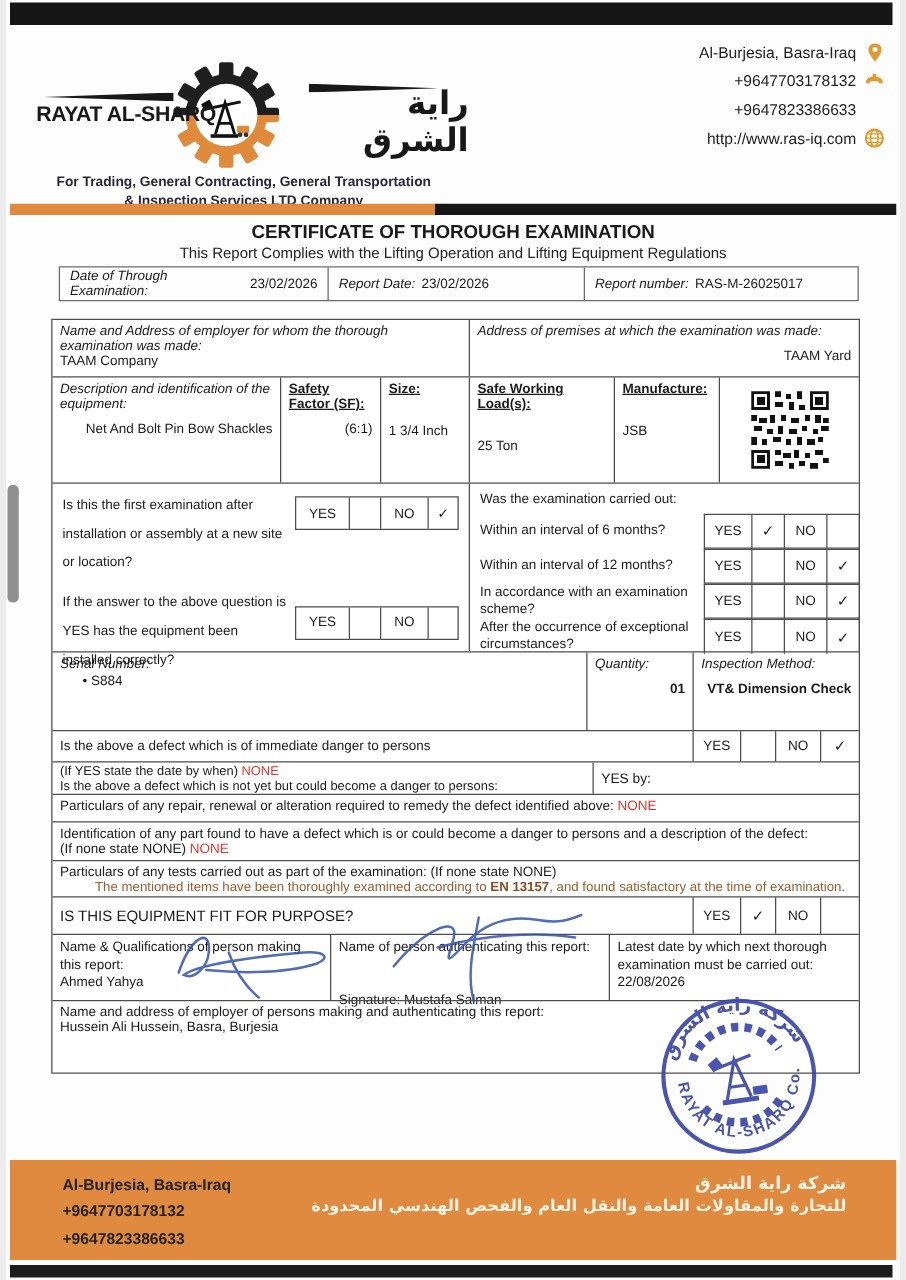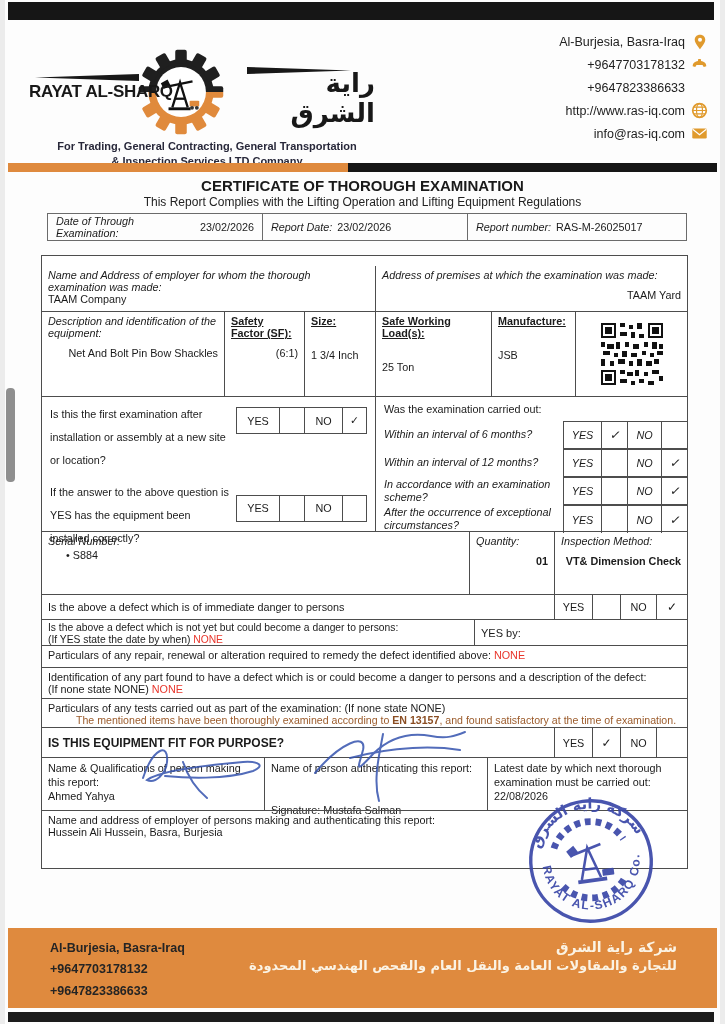--- a/index.html
+++ b/index.html
@@ -10,21 +10,21 @@
   .bottombar { position:absolute; left:3px; top:1012px; width:706px; height:10px; background:#1c1c1c; }
 
   
   .logo-block { position:absolute; left:10px; top:22px; width:360px; height:135px; }
   .gear-svg { position:absolute; left:118px; top:22px; }
   .wing { position:absolute; background:#181818; height:7px; }
   .wing-left { left:20px; top:52px; width:104px; clip-path:polygon(0 50%, 100% 0, 100% 100%); }
   .wing-right{ left:232px; top:45px; width:104px; clip-path:polygon(0 0, 100% 50%, 0 100%); }
   .name-en { position:absolute; left:14px; top:60px; font-size:17px; font-weight:bold; color:#181818; letter-spacing:-0.3px; }
   .name-ar { position:absolute; left:232px; top:46px; font-size:26px; font-weight:bold; color:#181818; font-family:"DejaVu Sans", sans-serif; direction:rtl; }
-  .tagline { position:absolute; left:12px; width:360px; text-align:center; font-weight:bold; color:#28283a; font-size:11px; }
+  .tagline { position:absolute; left:0; width:360px; text-align:center; font-weight:bold; color:#28283a; font-size:11px; }
   .tagline1 { top:118px; }
   .tagline2 { top:133px; }
 
   .contact { position:absolute; right:12px; top:30px; width:270px; }
   .contact-row { display:flex; justify-content:flex-end; align-items:center; gap:6px; height:23px; font-size:12.5px; color:#222; }
   .contact-row .ico { width:17px; height:17px; display:inline-flex; align-items:center; justify-content:center; }
   .ico-spacer { width:17px; height:17px; }
 
   .divider { position:absolute; left:3px; top:163px; width:709px; height:9px; display:flex; }
   .divider-orange { width:340px; background:#DF8A3E; }
@@ -43,39 +43,39 @@
   .main-table { position:absolute; left:36px; top:255px; width:647px; border:1px solid #4d4d4d; font-size:10.8px; color:#1b1b1b; background:#fff; }
   .trow { display:flex; border-top:1px solid #4d4d4d; position:relative; }
   .trow:first-child { border-top:none; }
   .tcell { border-left:1px solid #4d4d4d; padding:3px 6px; }
   .tcell:first-child { border-left:none; }
   .lbl { color:#1b1b1b;font-style:italic; }
   .bold-u { font-weight:bold; text-decoration:underline; }
   .red { color:#e8352b; }
   .val-gap { margin-top:8px;text-align:right; }
 
-  .r-employer { height:45px;margin-top:10px; }
+  .r-employer { height:45px; }
   .r-employer .c-emp { width:333px; }
   .r-employer .c-prem { flex:1; }
   .r-equip { height:85px; }
   .c-desc { width:182px; } .c-sf { width:80px; } .c-size { width:71px; }
   .c-swl { width:116px; } .c-manu { width:84px; } .c-qr { flex:1; display:flex; align-items:center; justify-content:center; }
 
   .r-quest { height:135px; }
   .q-left { width:333px; padding:6px 8px 0 8px; }
   .q-right { flex:1; padding:4px 0 0 8px; }
   .q-item { display:flex; margin-bottom:8px; }
   .q-item-text { flex:1; line-height:2.15; padding-right:4px; }
   .strip { display:flex; border:1px solid #4d4d4d; height:27px; align-self:flex-start; }
   .strip .scell { display:flex; align-items:center; justify-content:center; border-left:1px solid #4d4d4d; font-size:10.8px; }
   .strip .scell:first-child { border-left:none; }
   .q-left .strip { margin-top:4px; }
   .qL-yes{width:42px;} .qL-c1{width:25px;} .qL-no{width:38px;} .qL-c2{width:24px;}
   .q-head { margin:2px 0 6px 0; }
-  .qr-row { display:flex; align-items:stretch; min-height:28px;font-style:italic; }
+  .qr-row { display:flex; align-items:stretch; min-height:28px; }
   .qr-text { flex:1; display:flex; align-items:center; padding-right:4px; line-height:1.25; }
   .strip2 { display:flex; border-left:1px solid #4d4d4d; border-top:1px solid #4d4d4d; margin-right:-1px; }
   .qr-row:last-child .strip2 { border-bottom:none; }
   .strip2 .scell { display:flex; align-items:center; justify-content:center; border-right:1px solid #4d4d4d; border-bottom:1px solid #4d4d4d; }
   .qr-row:last-child .strip2 .scell { border-bottom:none; }
   .qR-yes{width:38px;} .qR-c1{width:26px;} .qR-no{width:34px;} .qR-c2{width:26px;}
 
   .r-serial { height:63px; }
   .c-serial { width:427px; }
   .c-qty { width:85px; }
@@ -93,21 +93,21 @@
   .c-pot { width:432px; font-size:10.3px; line-height:1.2; padding-top:2px; }
   .c-yesby { flex:1; display:flex; align-items:center; font-size:11px; }
 
   .r-line { min-height:22px; display:block; padding:3px 6px; }
   .r-ident { min-height:28px; }
   .r-tests { min-height:23px; padding-bottom:1px; }
   .note-brown { color:#9b5b2b; font-size:10.6px; margin-left:28px; }
   .note-brown b { color:#8a4d22; }
 
   .r-fit { height:30px; }
-  .c-fit-text { flex:1; display:flex; align-items:center; font-weight:bold; font-size:12px; }
+  .c-fit-text { flex:1; display:flex; align-items:center; font-weight:normal; font-size:12px; }
 
   .r-sign { height:53px; }
   .c-sig1 { width:222px; }
   .c-sig2 { width:223px; }
   .c-sig3 { flex:1; }
   .sig-line { line-height:1.3; }
 
   .r-empfoot { height:58px; }
   .c-empfoot { flex:1; }
 
@@ -221,29 +221,20 @@
     <div class="contact-row">
       <span>http://www.ras-iq.com</span>
       <span class="ico">
         <svg viewBox="0 0 20 20" width="17" height="17">
             <circle cx="10" cy="10" r="8" fill="none" stroke="#E09A2D" stroke-width="2"></circle>
             <ellipse cx="10" cy="10" rx="3.5" ry="8" fill="none" stroke="#E09A2D" stroke-width="1.4"></ellipse>
             <path d="M2.5 10 H17.5 M3.5 6 H16.5 M3.5 14 H16.5" stroke="#E09A2D" stroke-width="1.3"></path>
           </svg>
       </span>
     </div>
-    <div class="contact-row">
-      <span>info@ras-iq.com</span>
-      <span class="ico">
-        <svg viewBox="0 0 20 20" width="17" height="17">
-            <rect x="1.5" y="4" width="17" height="12" rx="1.5" fill="#E09A2D"></rect>
-            <path d="M2 5 L10 11.5 L18 5" stroke="#fff" stroke-width="1.4" fill="none"></path>
-          </svg>
-      </span>
-    </div>
   </div>
 
   <div class="divider">
     <div class="divider-orange"></div>
     <div class="divider-black"></div>
   </div>
 
   <div class="doc-title">CERTIFICATE OF THOROUGH EXAMINATION</div>
   <div class="doc-subtitle">This Report Complies with the Lifting Operation and Lifting Equipment Regulations</div>
 
@@ -434,25 +425,25 @@
       <div class="grid4">
         <div class="scell g-yes">YES</div>
         <div class="scell g-c1 chk"></div>
         <div class="scell g-no">NO</div>
         <div class="scell g-c2 chk">✓</div>
       </div>
     </div>
 
     <div class="trow r-potential">
       <div class="tcell c-pot">
-        <div>Is the above a defect which is not yet but could become a danger to persons:</div>
         <div>
           <span>(If YES state the date by when)</span>
           <span class="red">NONE</span>
         </div>
+        <div>Is the above a defect which is not yet but could become a danger to persons:</div>
       </div>
       <div class="tcell c-yesby">YES by:</div>
     </div>
 
     <div class="trow r-line">
       <span>Particulars of any repair, renewal or alteration required to remedy the defect identified above:</span>
       <span class="red">NONE</span>
     </div>
 
     <div class="trow r-line r-ident">

